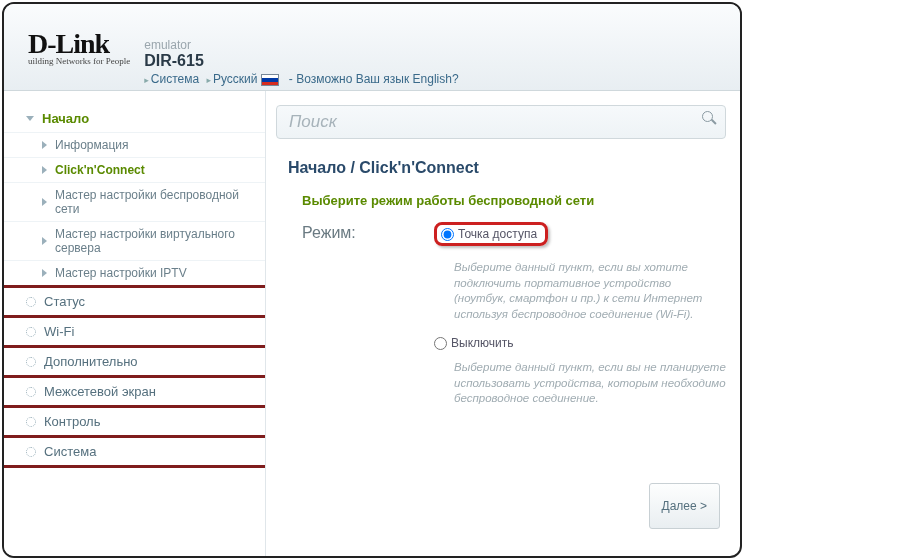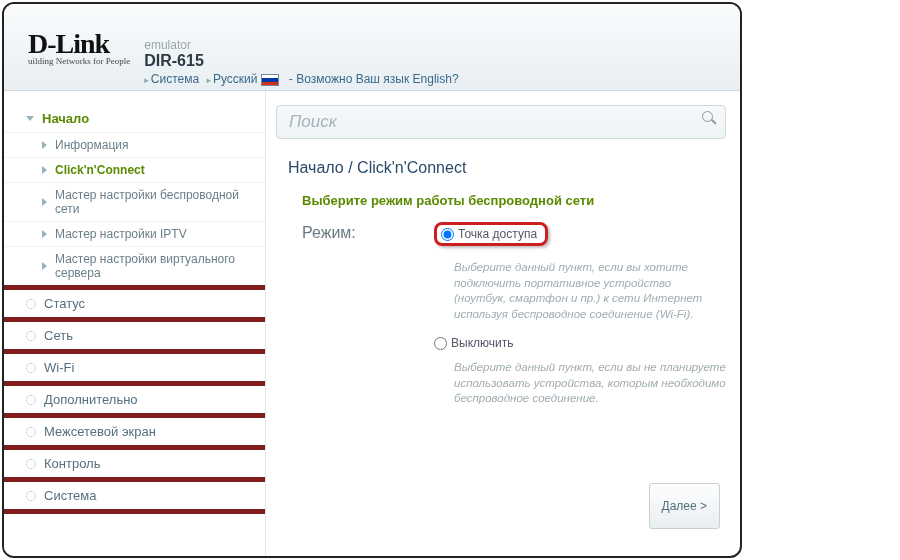--- a/index.html
+++ b/index.html
@@ -11,35 +11,35 @@
 .head-right { margin-left: 14px; }
 .emulator { font-size: 12px; color: #9aa6ad; margin-top: 28px; }
 .model { font-size: 16px; font-weight: bold; color: #2a3a47; }
 .subline { font-size: 12px; color: #7a8a94; margin-top: 2px; }
 .subline a { color: #3a6a8a; text-decoration: none; }
 .subline .caret { color: #8aa; font-size: 9px; margin-right: 2px; }
 .flag { display: inline-block; width: 18px; height: 12px; vertical-align: middle; background: linear-gradient(to bottom, #fff 0 33%, #0039a6 33% 66%, #d52b1e 66% 100%); border: 1px solid #789; }
 .layout { display: flex; height: calc(100% - 58px); }
 .sidebar { width: 262px; border-right: 1px solid #e0e6ea; padding-top: 14px; background: #fff; }
 .sidebar ul { list-style: none; }
-.sidebar li.top { border-bottom: 5px solid #7f1d1d; }
+.sidebar li.top { border-bottom: 3px solid #7f1d1d; }
 .sidebar li.top > .lbl { display: flex; align-items: center; padding: 6px 10px 6px 22px; font-size: 13px; color: #55707e; cursor: pointer; }
 .sidebar li.top.current > .lbl { color: #5a8a00; font-weight: bold; }
 .arrow { width: 0; height: 0; border-top: 4px solid transparent; border-bottom: 4px solid transparent; border-left: 5px solid #9bb0bb; margin-right: 8px; }
 .arrow.open { border-left: 4px solid transparent; border-right: 4px solid transparent; border-top: 5px solid #9bb0bb; border-bottom: none; }
 .gear { width: 10px; height: 10px; border: 1.5px dotted #9bb0bb; border-radius: 50%; margin-right: 8px; }
 .sidebar ul.sub li { border-top: 1px solid #eef3f6; }
 .sidebar ul.sub li .lbl { display: flex; align-items: center; padding: 5px 10px 5px 38px; font-size: 12px; color: #6a7f8a; cursor: pointer; }
 .sidebar ul.sub li.active .lbl { color: #5a8a00; font-weight: bold; }
 .main { flex: 1; padding: 14px 14px 14px 10px; position: relative; }
 .search { border: 1px solid #d0d8dc; border-radius: 4px; background: linear-gradient(#f6f9fb,#eef3f6); padding: 6px 32px 6px 12px; font-size: 17px; color: #a7b3ba; font-style: italic; position: relative; }
 .search .mag { position: absolute; right: 8px; top: 4px; width: 16px; height: 16px; }
 .search .mag::before { content: ""; position: absolute; width: 9px; height: 9px; border: 1.5px solid #8a9aa2; border-radius: 50%; left: 1px; top: 1px; }
 .search .mag::after { content: ""; position: absolute; width: 6px; height: 1.5px; background: #8a9aa2; transform: rotate(45deg); left: 10px; top: 11px; }
-.crumb { font-size: 16px; font-weight: normal; color: #2a4a6a; margin: 20px 0 16px 12px; }
+.crumb { font-size: 16px; font-weight: bold; color: #2a4a6a; margin: 20px 0 16px 12px; }
 .section-title { color: #5a8a00; font-weight: bold; font-size: 13px; margin: 0 0 14px 26px; }
 .field-row { display: flex; margin-left: 26px; }
 .field-label { width: 132px; color: #6a7a82; font-size: 16px; padding-top: 2px; }
 .options { flex: 1; }
 .opt { margin-bottom: 10px; }
 .opt label { font-size: 12px; color: #556; }
 .opt.highlight { display: inline-block; }
 .opt.highlight .pill { border: 3px solid #cc2020; border-radius: 8px; padding: 2px 8px 2px 4px; display: inline-flex; align-items: center; box-shadow: 2px 2px 3px rgba(0,0,0,0.25); }
 .desc { font-style: italic; color: #a0acb2; font-size: 11.5px; line-height: 1.35; margin: 4px 0 14px 20px; max-width: 380px; }
 .next-btn { position: absolute; right: 20px; bottom: 56px; border: 1px solid #c8d0d4; background: linear-gradient(#fdfefe,#e9eef1); border-radius: 3px; padding: 15px 12px; font-size: 12px; color: #55707e; cursor: pointer; }
@@ -88,41 +88,35 @@
               </li>
               <li>
                 <div class="lbl">
                   <span class="arrow"></span>
                   <span>Мастер настройки беспроводной сети</span>
                 </div>
               </li>
               <li>
                 <div class="lbl">
                   <span class="arrow"></span>
-                  <span>Мастер настройки IPTV</span>
+                  <span>Мастер настройки виртуального сервера</span>
                 </div>
               </li>
               <li>
                 <div class="lbl">
                   <span class="arrow"></span>
-                  <span>Мастер настройки виртуального сервера</span>
+                  <span>Мастер настройки IPTV</span>
                 </div>
               </li>
             </ul>
           </li>
           <li class="top">
             <div class="lbl">
               <span class="gear"></span>
               <span>Статус</span>
-            </div>
-          </li>
-          <li class="top">
-            <div class="lbl">
-              <span class="gear"></span>
-              <span>Сеть</span>
             </div>
           </li>
           <li class="top">
             <div class="lbl">
               <span class="gear"></span>
               <span>Wi-Fi</span>
             </div>
           </li>
           <li class="top">
             <div class="lbl">

